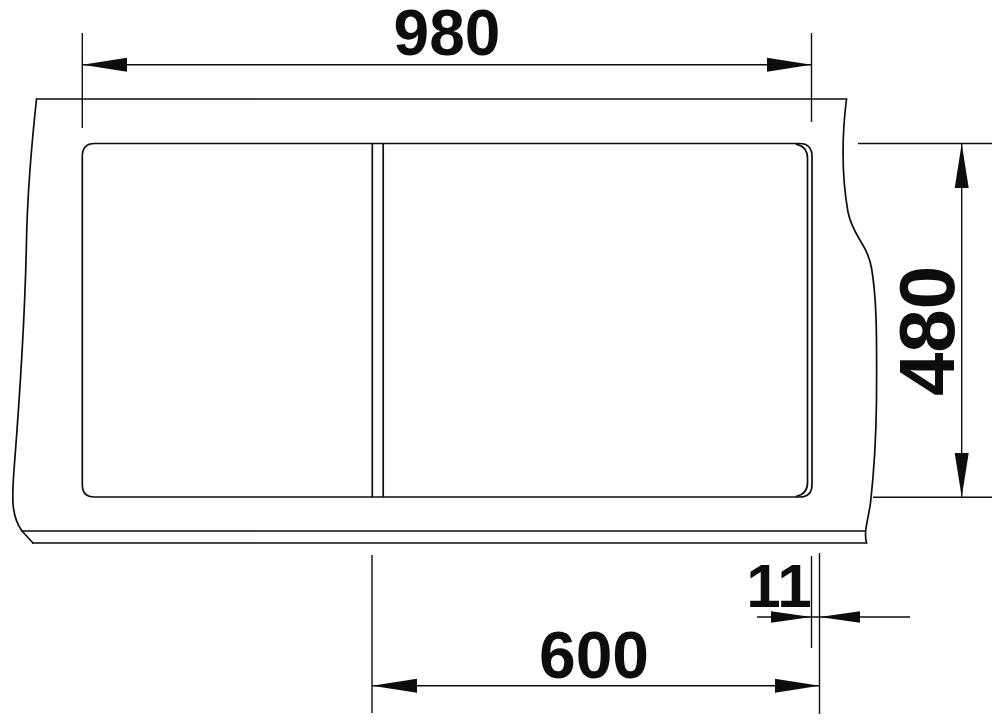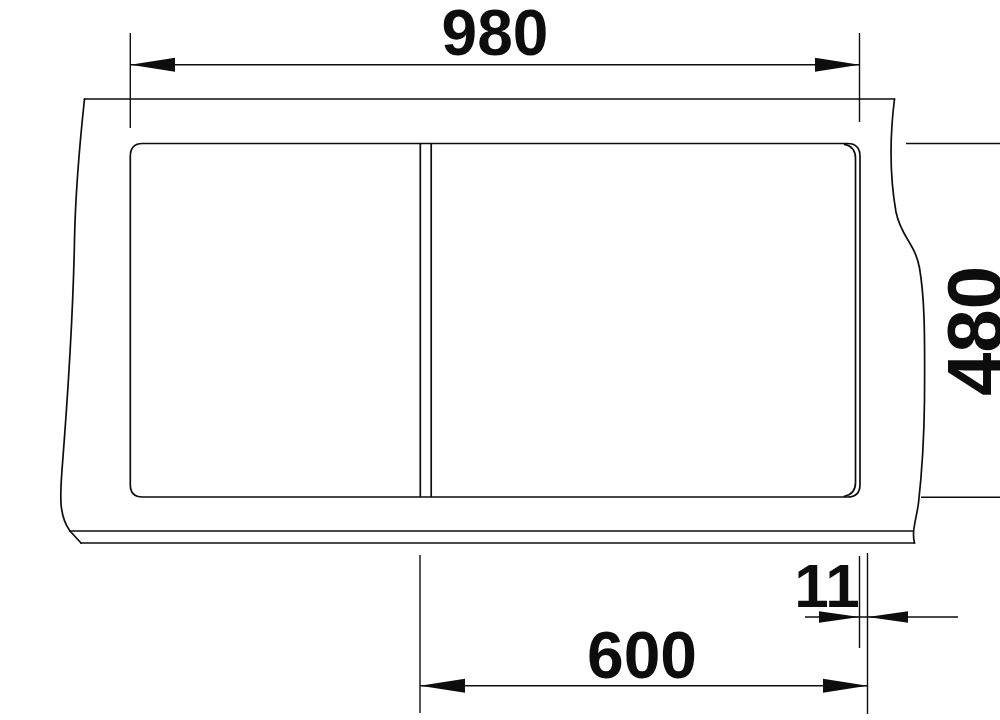--- a/index.html
+++ b/index.html
@@ -6,21 +6,20 @@
   html, body {
     width: 1000px; height: 720px;
     background: #ffffff;
     font-family: "Liberation Sans", sans-serif;
     overflow: hidden;
   }
   .canvas {
     position: relative;
     width: 1000px; height: 720px;
     background: #ffffff;
-    padding-left: 48px;
   }
   svg { display: block; }
   .outline-stroke {
     fill: none;
     stroke: #0d0d0d;
     stroke-width: 1.7;
     stroke-linecap: round;
     stroke-linejoin: round;
   }
   .dim-stroke {

